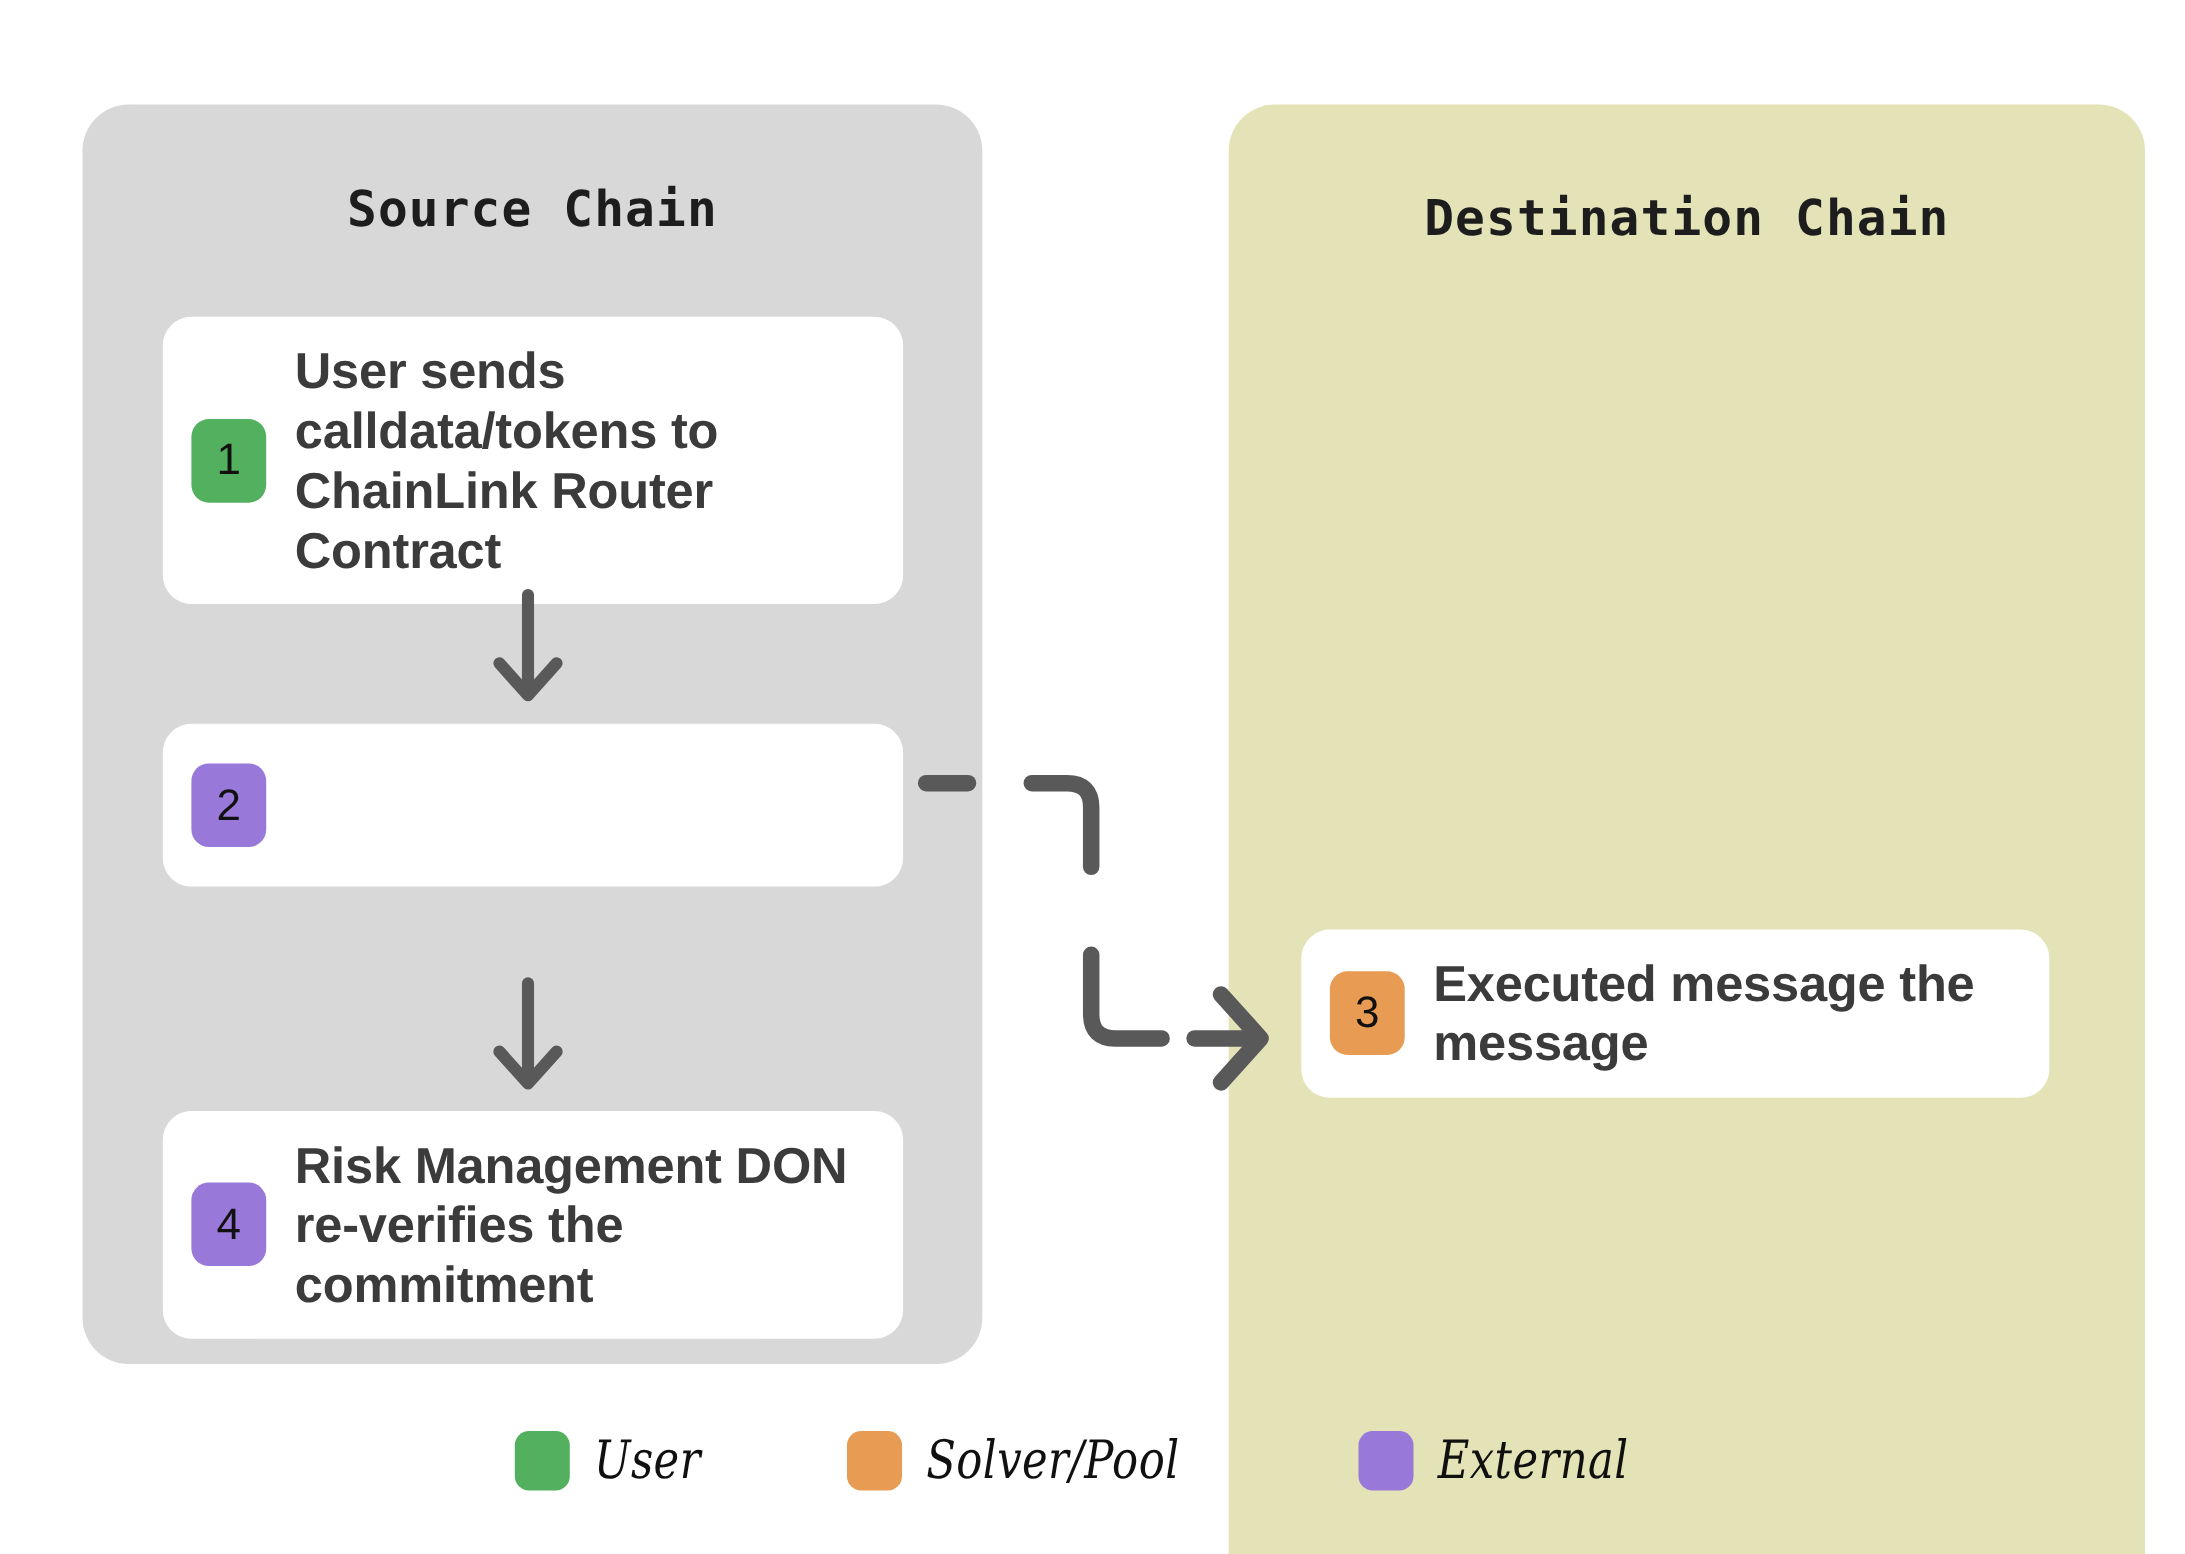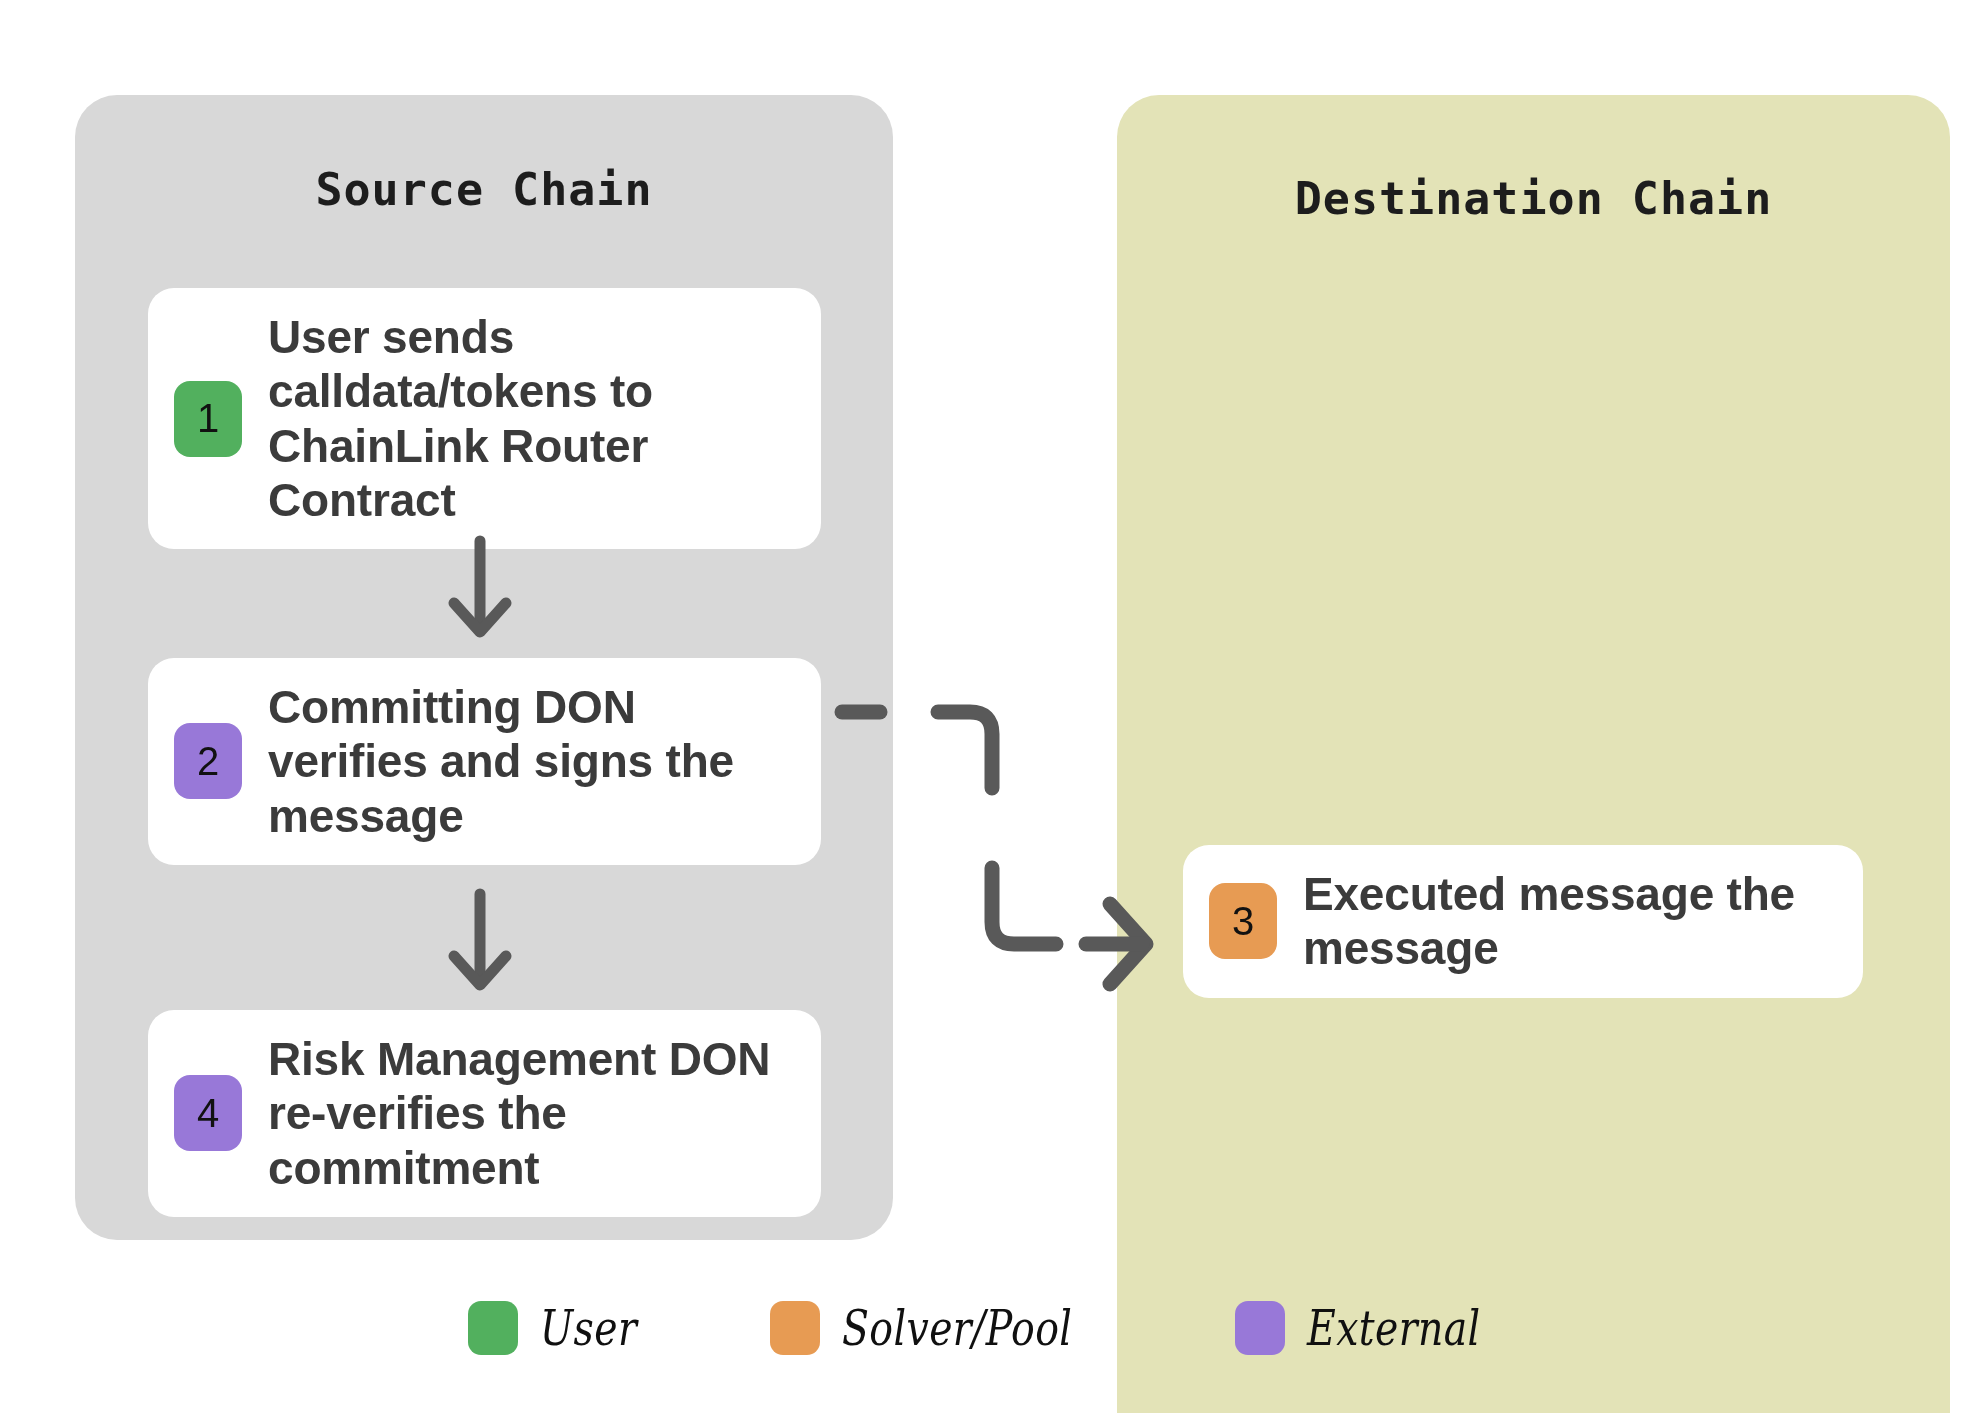--- a/index.html
+++ b/index.html
@@ -149,21 +149,20 @@
   <div class="panel-title">Destination Chain</div>
 </div>
 
 <div class="step-card" id="card-1">
   <div class="step-badge" style="background: rgb(82, 176, 94);">1</div>
   <div class="step-text">User sends calldata/tokens to ChainLink Router Contract</div>
 </div>
 
 <div class="step-card" id="card-2">
   <div class="step-badge" style="background: rgb(152, 120, 216);">2</div>
-  <div class="step-text">Committing DON verifies and signs the message</div>
 </div>
 
 <div class="step-card" id="card-4">
   <div class="step-badge" style="background: rgb(152, 120, 216);">4</div>
   <div class="step-text">Risk Management DON re-verifies the commitment</div>
 </div>
 
 <div class="step-card" id="card-3">
   <div class="step-badge" style="background: rgb(231, 155, 83);">3</div>
   <div class="step-text">Executed message the message</div>

